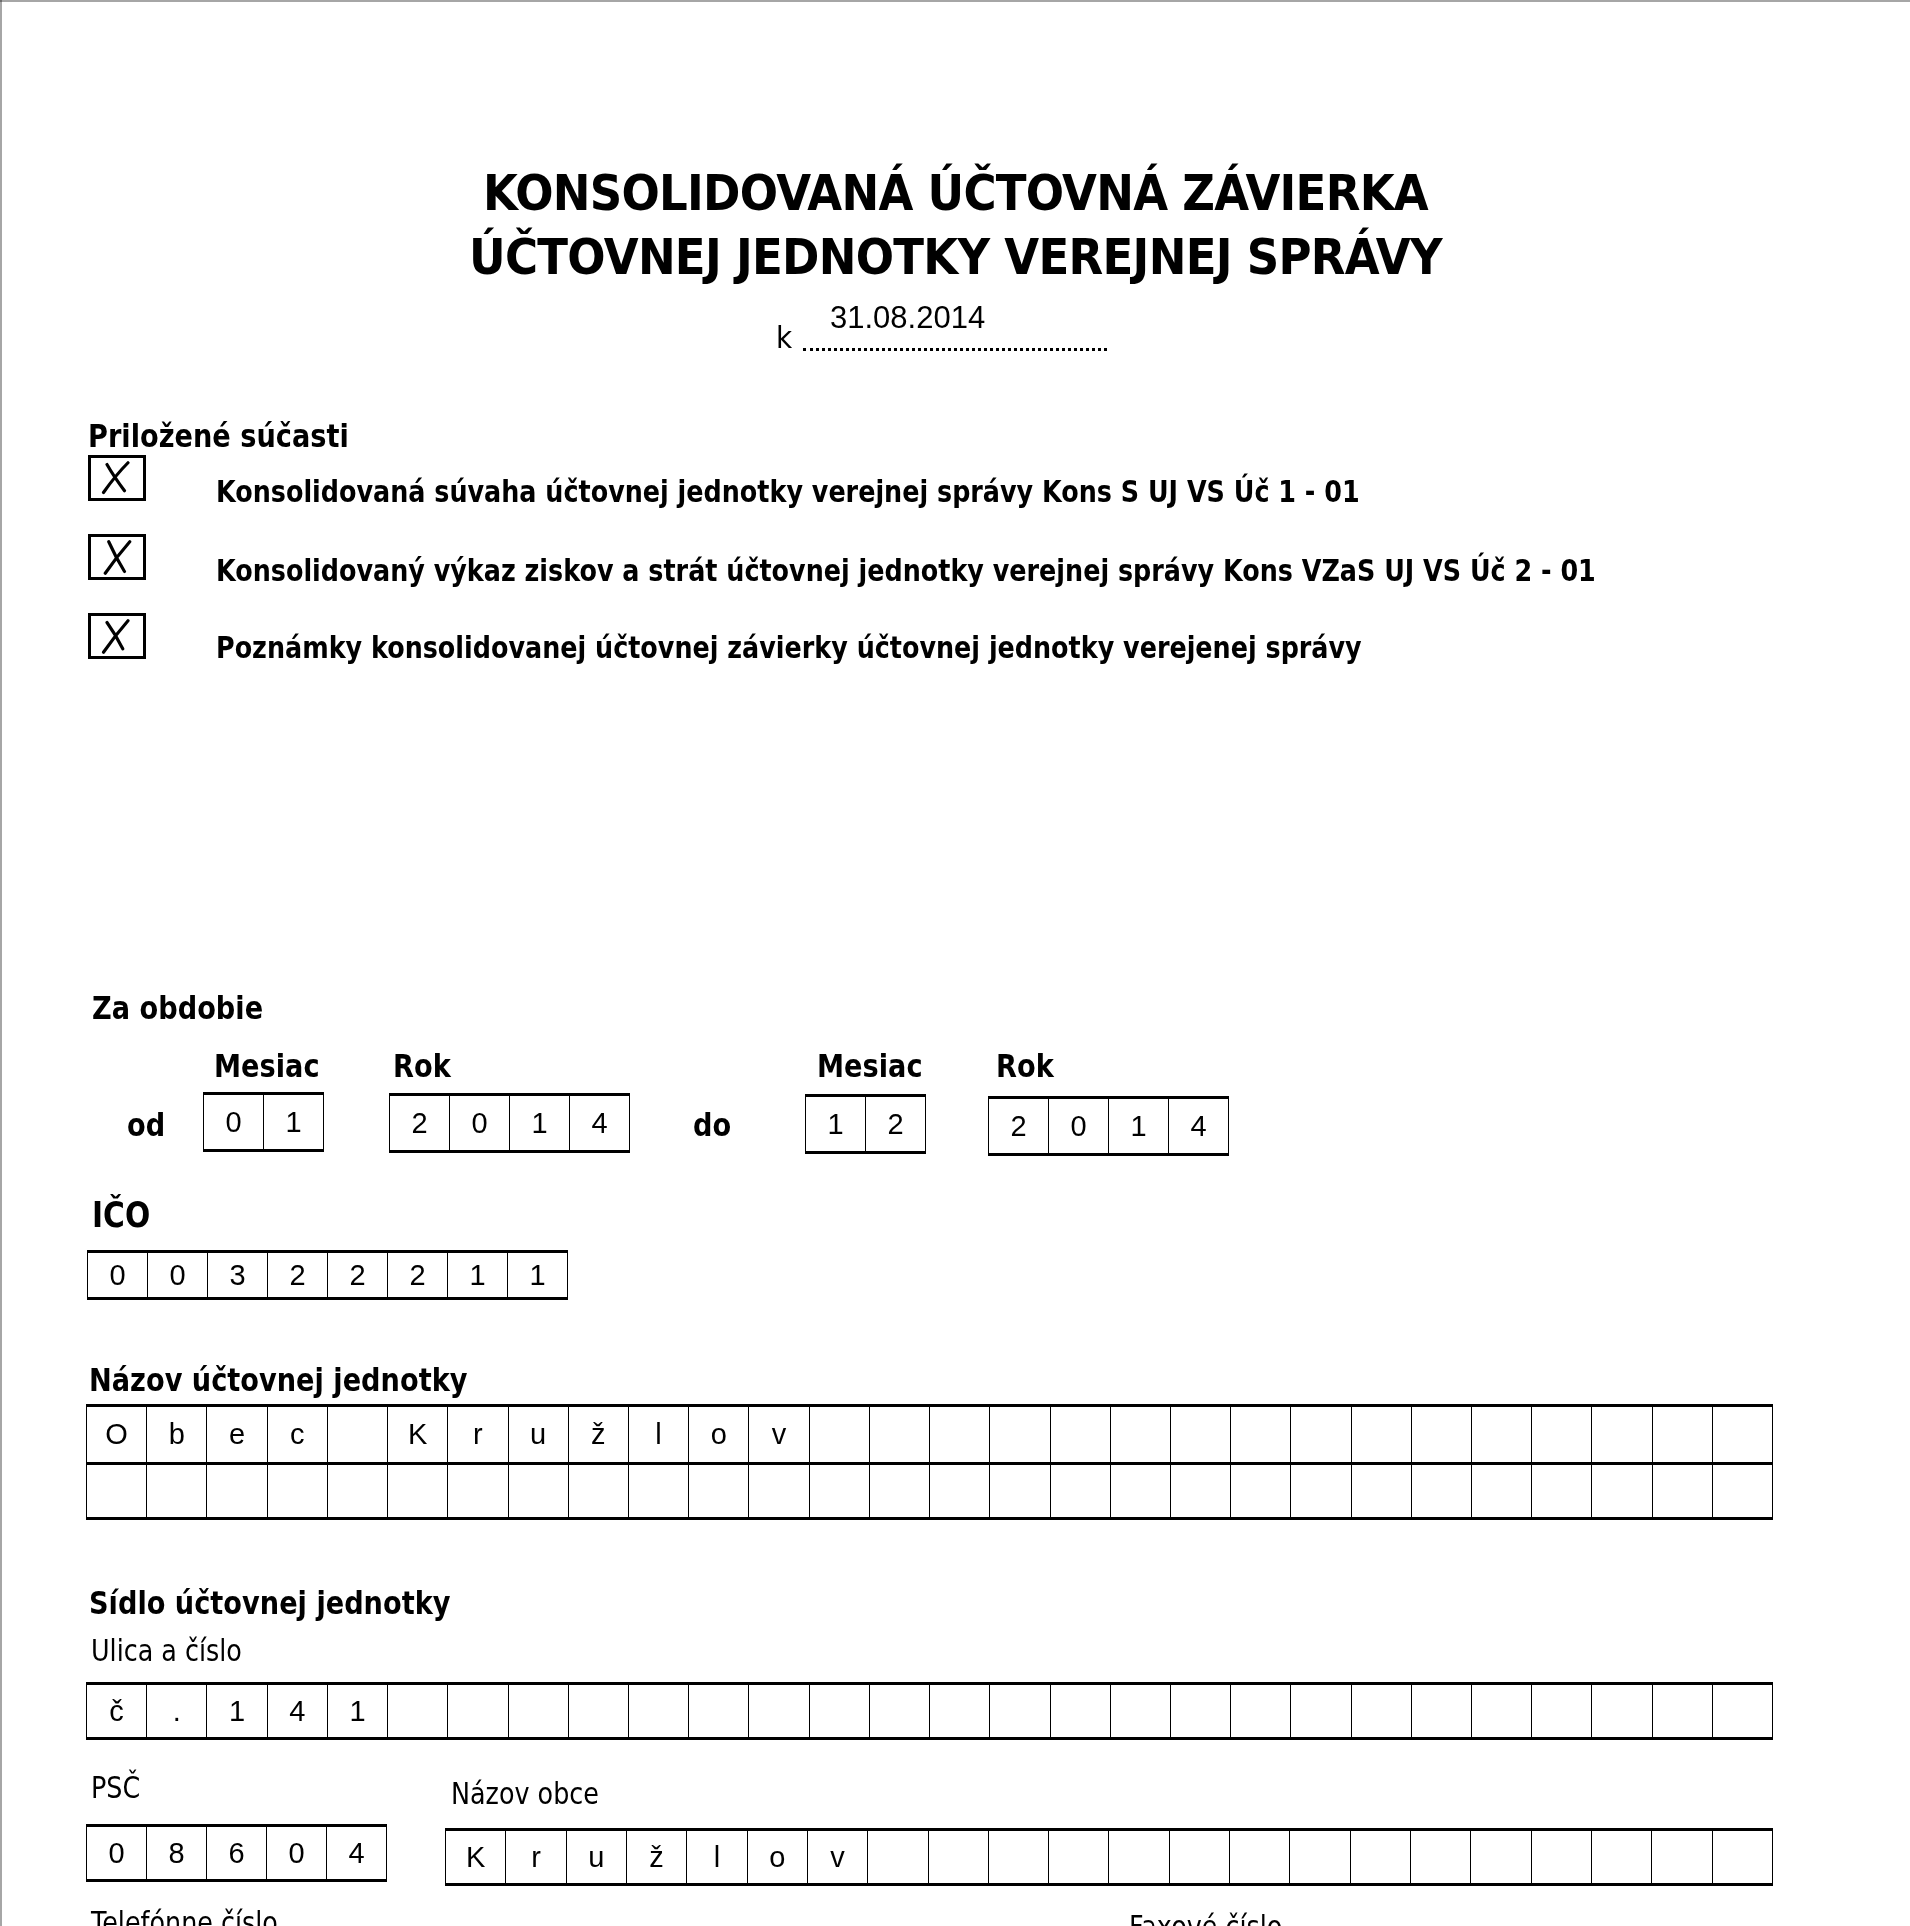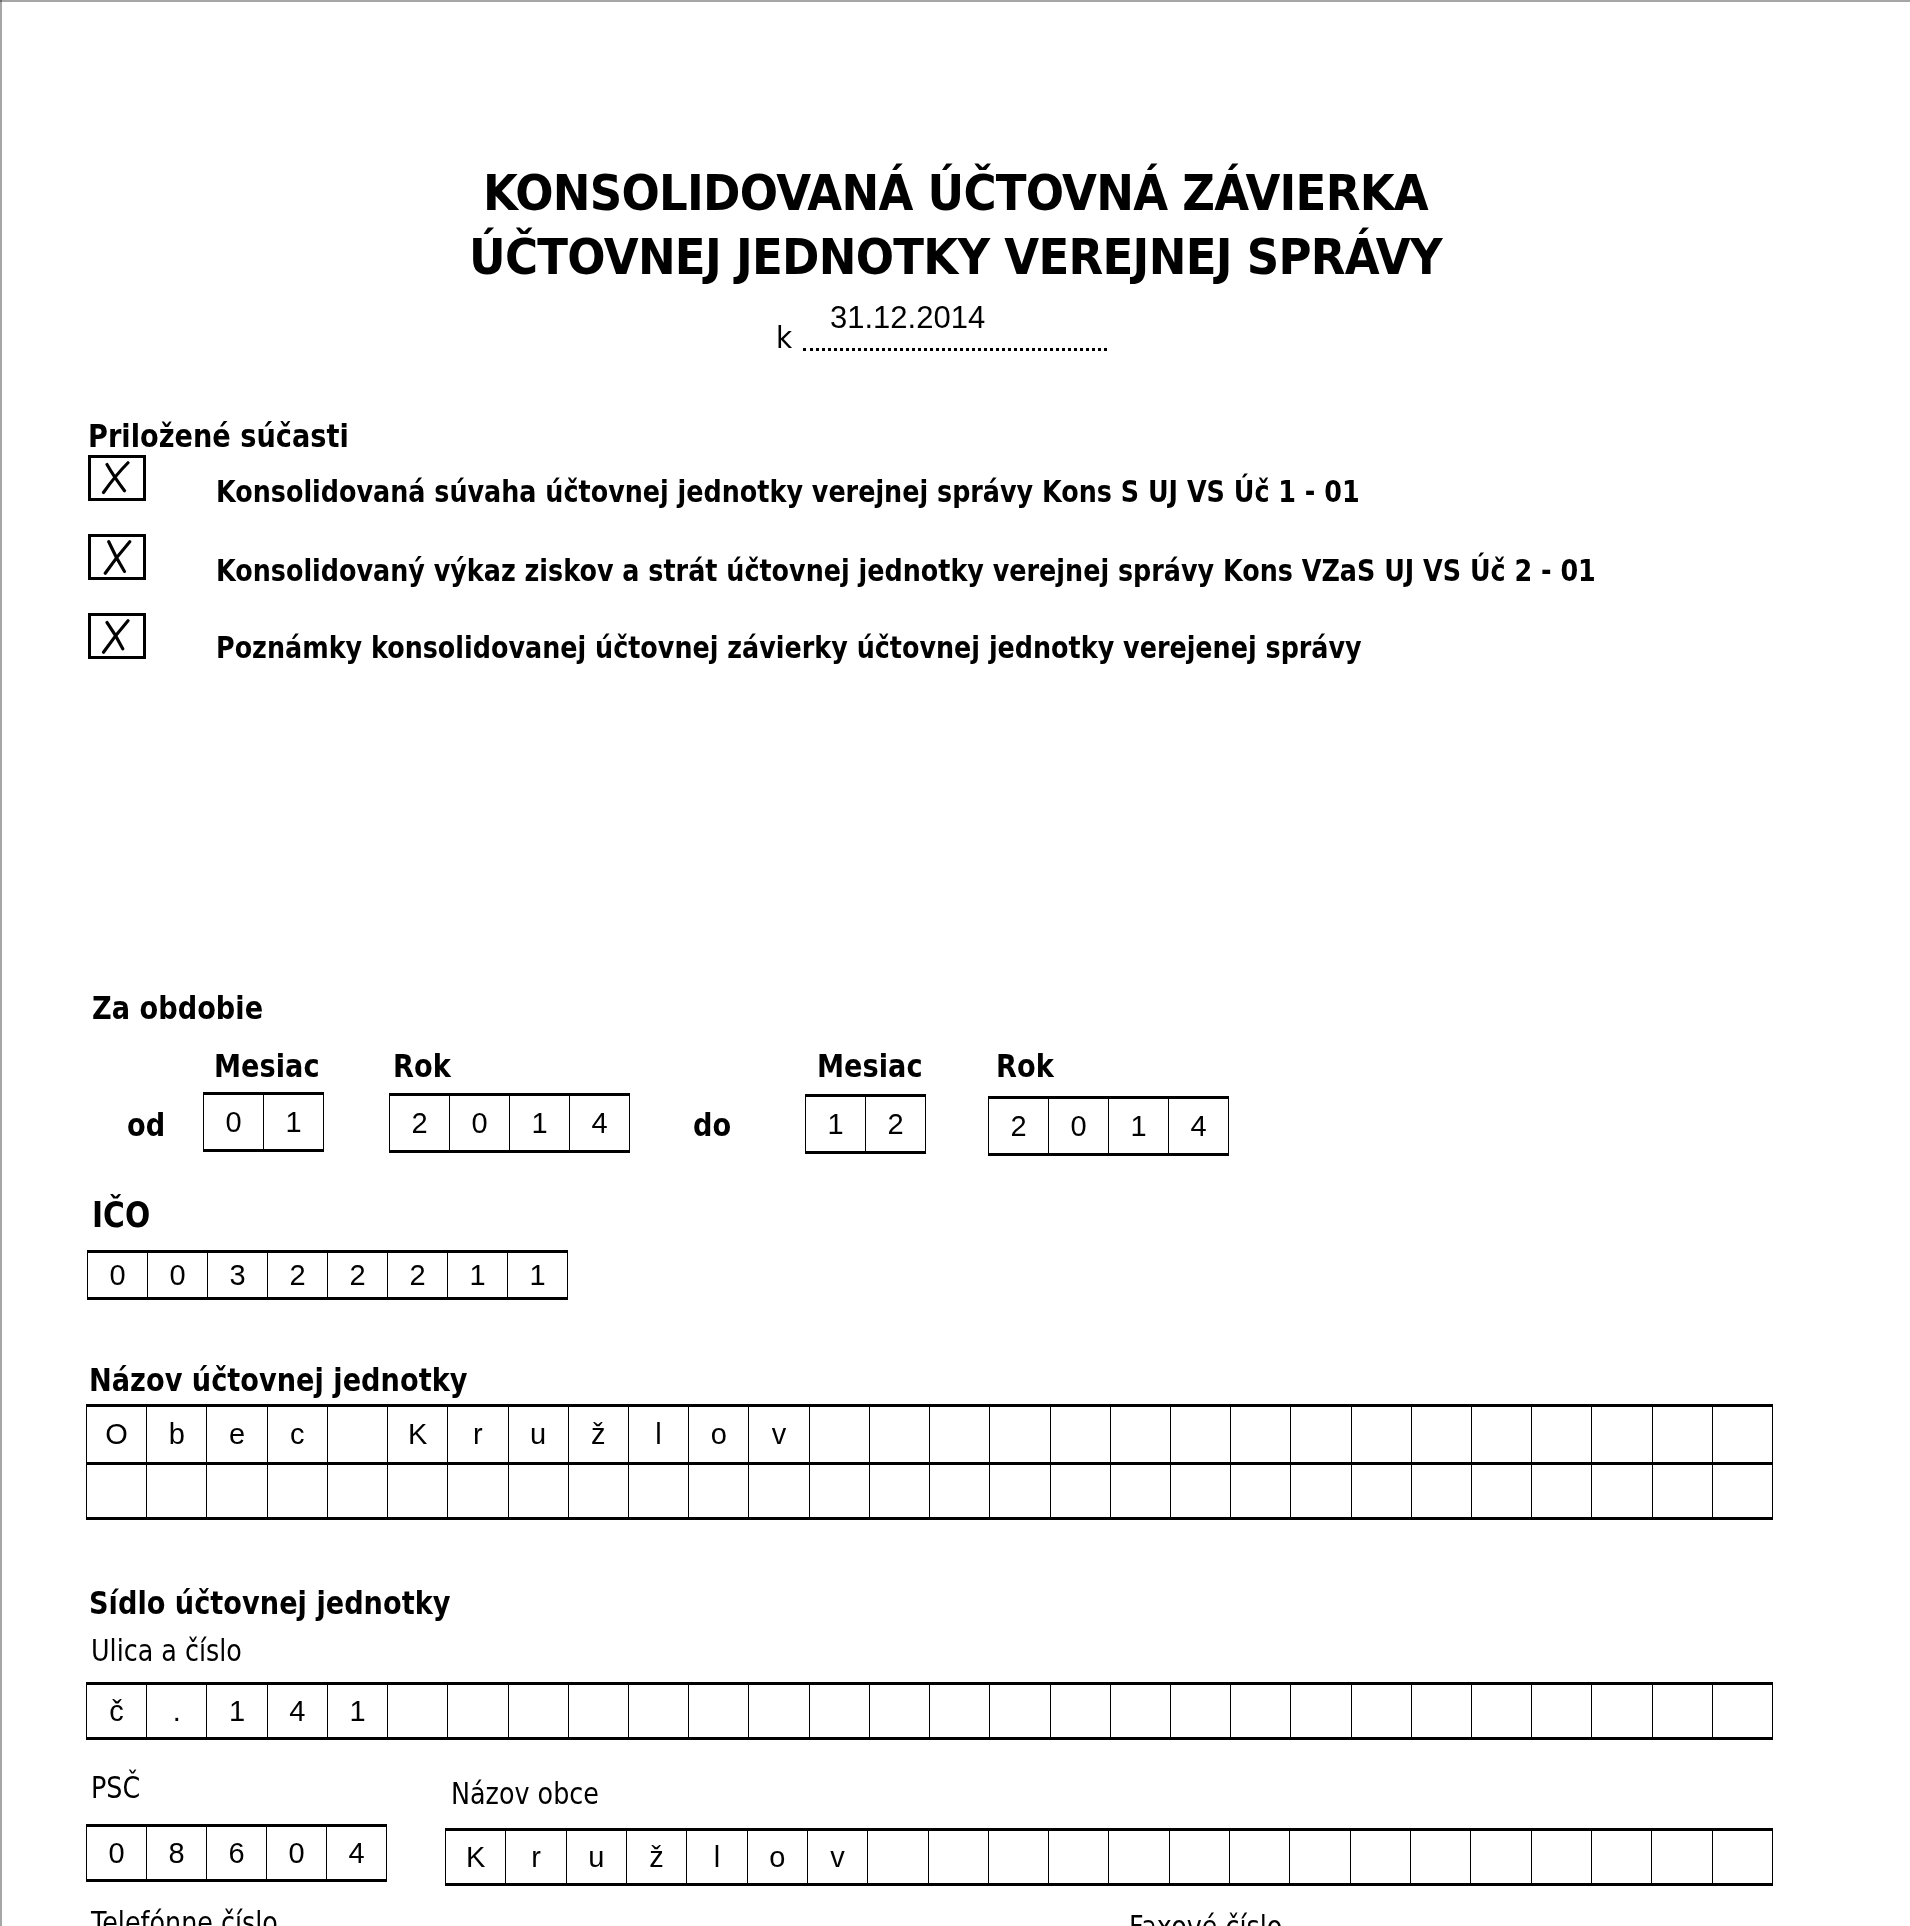--- a/index.html
+++ b/index.html
@@ -28,21 +28,21 @@
 
 <div class="abs noise" style="left:0;top:0;width:1911px;height:2.3px;"></div>
 <div class="abs noise" style="left:0;top:0;width:2.3px;height:2702px;"></div>
 
 <div class="abs title" style="top:169px;">KONSOLIDOVANÁ ÚČTOVNÁ ZÁVIERKA</div>
 <div class="abs title" style="top:233px;">ÚČTOVNEJ JEDNOTKY VEREJNEJ SPRÁVY</div>
 
 <div class="abs" style="left:776px;top:304px;">
   <span class="kline" style="position:absolute;left:0;top:15.4px;">k</span>
   <span class="kdots" style="position:absolute;left:27px;top:44px;width:304px;height:0;"></span>
-  <span class="kdate" style="position:absolute;left:54px;top:-3.9px;">31.12.2014</span>
+  <span class="kdate" style="position:absolute;left:54px;top:-3.9px;">31.08.2014</span>
 </div>
 
 <div class="abs h" style="left:88px;top:420px;">Priložené súčasti</div>
 
 <div class="abs cb" style="left:88px;top:455px;">
   <svg viewBox="0 0 100 100">
       <path d="M20 10 Q40 45 70 85 M80 5 Q45 40 10 90" stroke="#000" stroke-width="9" fill="none" stroke-linecap="round"></path>
     </svg>
 </div>
 <div class="abs item" style="left:216px;top:476px;">Konsolidovaná súvaha účtovnej jednotky verejnej správy   Kons S UJ VS Úč 1 - 01</div>

